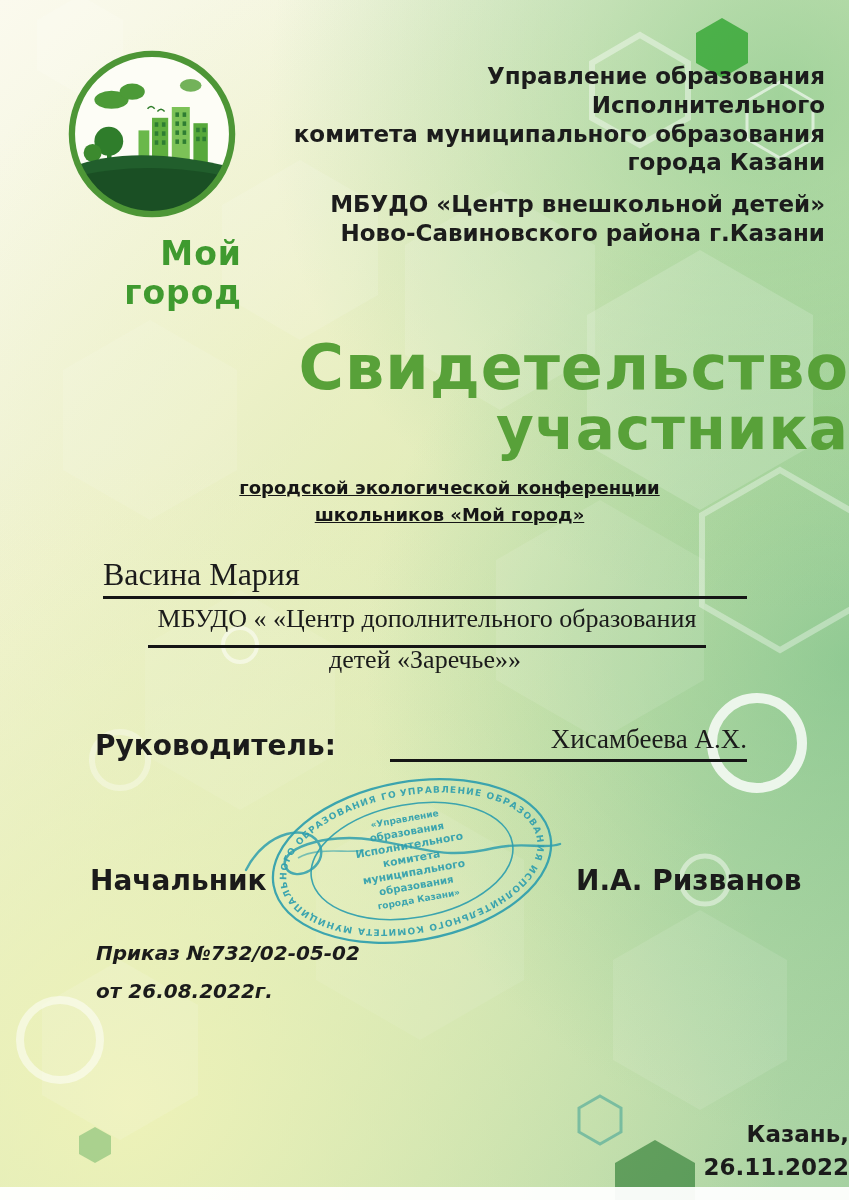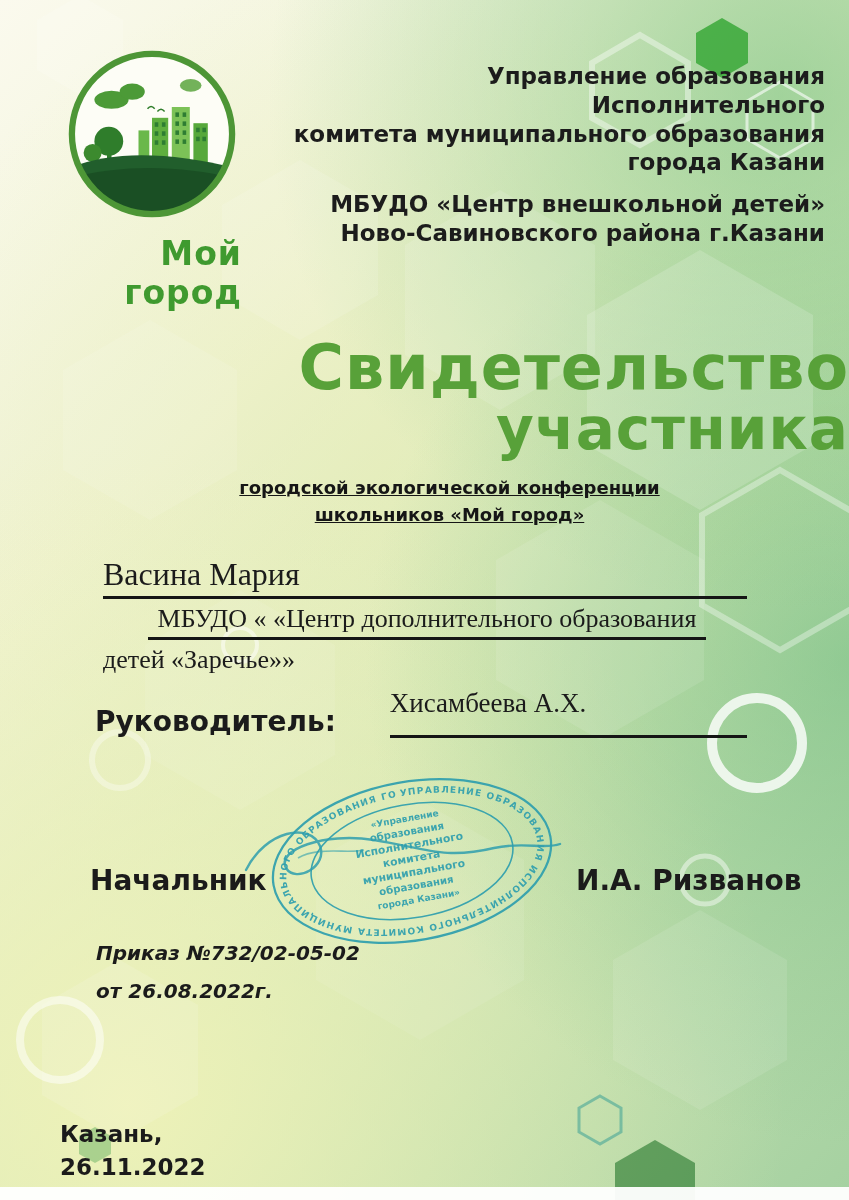--- a/index.html
+++ b/index.html
@@ -28,40 +28,40 @@
   .title-line2{font-size:58px;font-weight:700;letter-spacing:1px;line-height:1.05;}
 
   .subtitle-block{position:absolute;left:50px;right:0;top:474px;text-align:center;}
   .subtitle-block p{margin:0;font-size:18px;font-weight:700;line-height:1.5;color:#161616;text-decoration:underline;}
 
   .serif{font-family:"Liberation Serif","DejaVu Serif",serif;}
 
   .name-line{position:absolute;left:103px;top:556px;width:644px;text-align:left;
     font-size:32px;border-bottom:3px solid #151515;padding-bottom:3px;}
   .org-line1{position:absolute;left:148px;top:604px;width:558px;text-align:center;
-    font-size:26px;border-bottom:3px solid #151515;padding-bottom:3px;}
-  .org-line2{position:absolute;left:103px;top:645px;width:644px;font-size:26px;}
+    font-size:26px;border-bottom:3px solid #151515;padding-bottom:11px;}
+  .org-line2{position:absolute;left:103px;top:645px;width:644px;text-align:center;font-size:26px;}
 
   .supervisor-row{position:absolute;left:95px;top:688px;width:652px;display:flex;align-items:flex-end;gap:40px;}
   .supervisor-label{font-size:28px;font-weight:700;white-space:nowrap;}
-  .supervisor-line{flex:1;margin-left:14px;border-bottom:3px solid #151515;text-align:left;
-    font-size:27px;padding-bottom:16px;}
+  .supervisor-line{flex:1;margin-left:14px;border-bottom:3px solid #151515;text-align:right;
+    font-size:27px;padding-bottom:4px;margin-top:36px;}
 
   .stamp-wrap{position:absolute;left:262px;top:776px;width:300px;height:170px;
     transform:rotate(-10deg);opacity:.92;}
   .scribble-wrap{position:absolute;left:238px;top:798px;width:330px;height:110px;opacity:.85;}
 
   .position-label{position:absolute;left:90px;top:864px;font-size:28px;font-weight:700;}
   .signer-name{position:absolute;left:576px;top:864px;font-size:28px;font-weight:700;}
 
   .order-block{position:absolute;left:88px;top:930px;font-size:20px;font-weight:700;
     font-style:italic;line-height:1.5;}
   .order-block p{margin:8px;}
 
-  .footer-block{position:absolute;left:60px;right:0;top:1118px;text-align:left;
+  .footer-block{position:absolute;left:60px;right:0;top:1118px;text-align:right;
     font-size:23px;font-weight:700;line-height:1.45;}
   .footer-block p{margin:0;}
 
   .scan-strip{position:absolute;left:0;right:0;bottom:0;height:13px;background:rgba(255,255,255,0.95);z-index:2;}
 </style>
 </head>
 <body>
 
 <div class="page">
 

